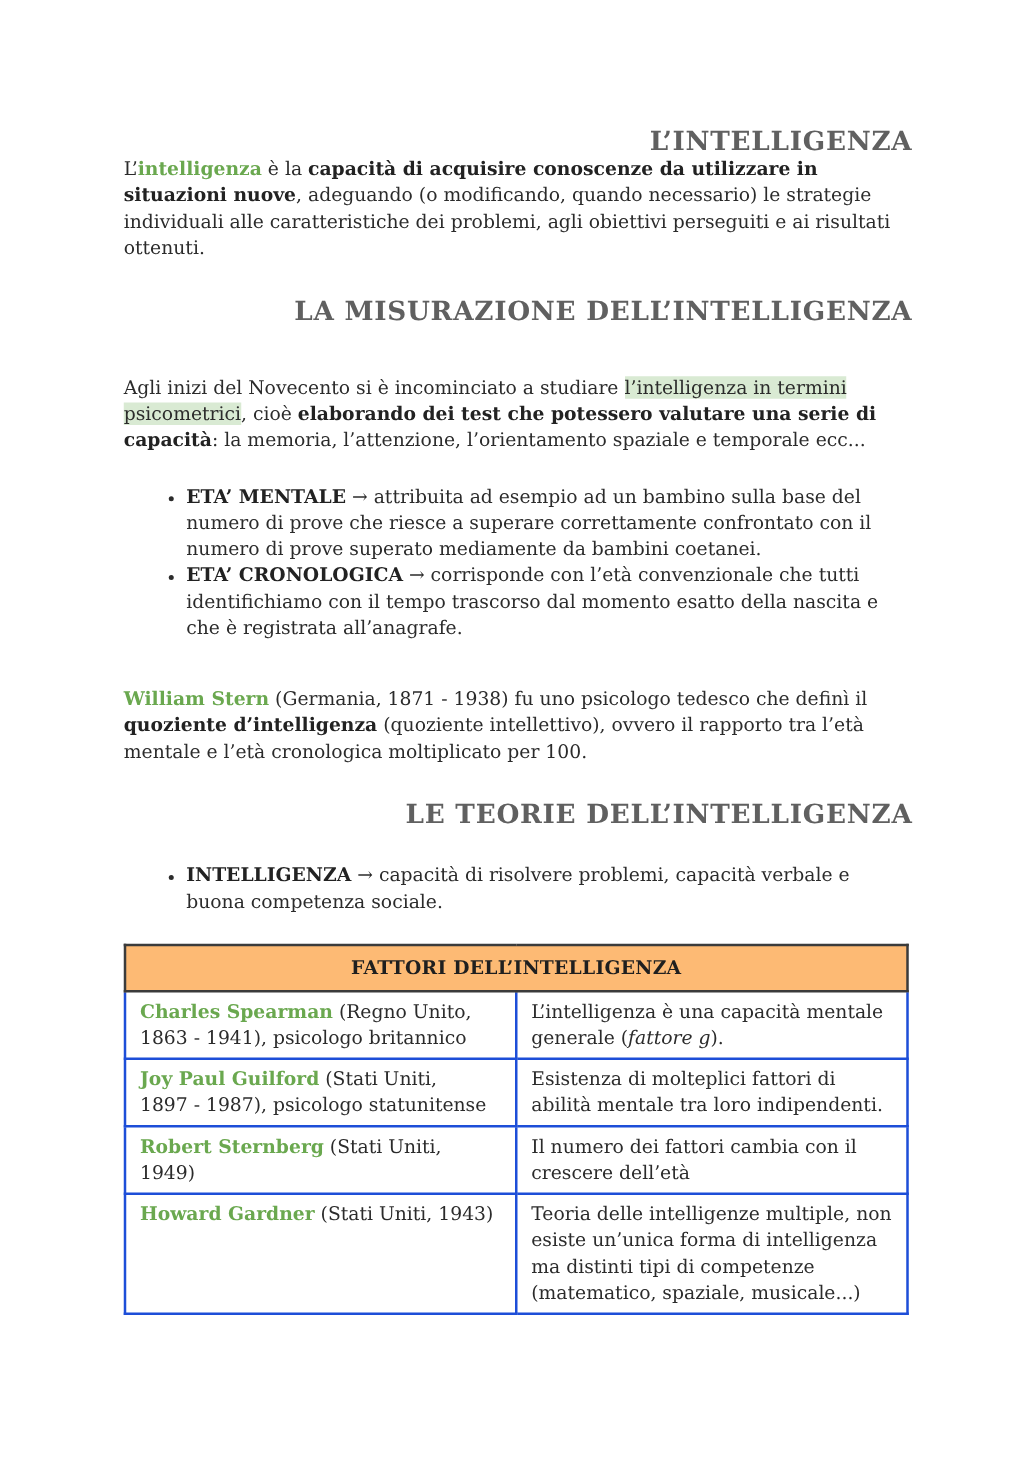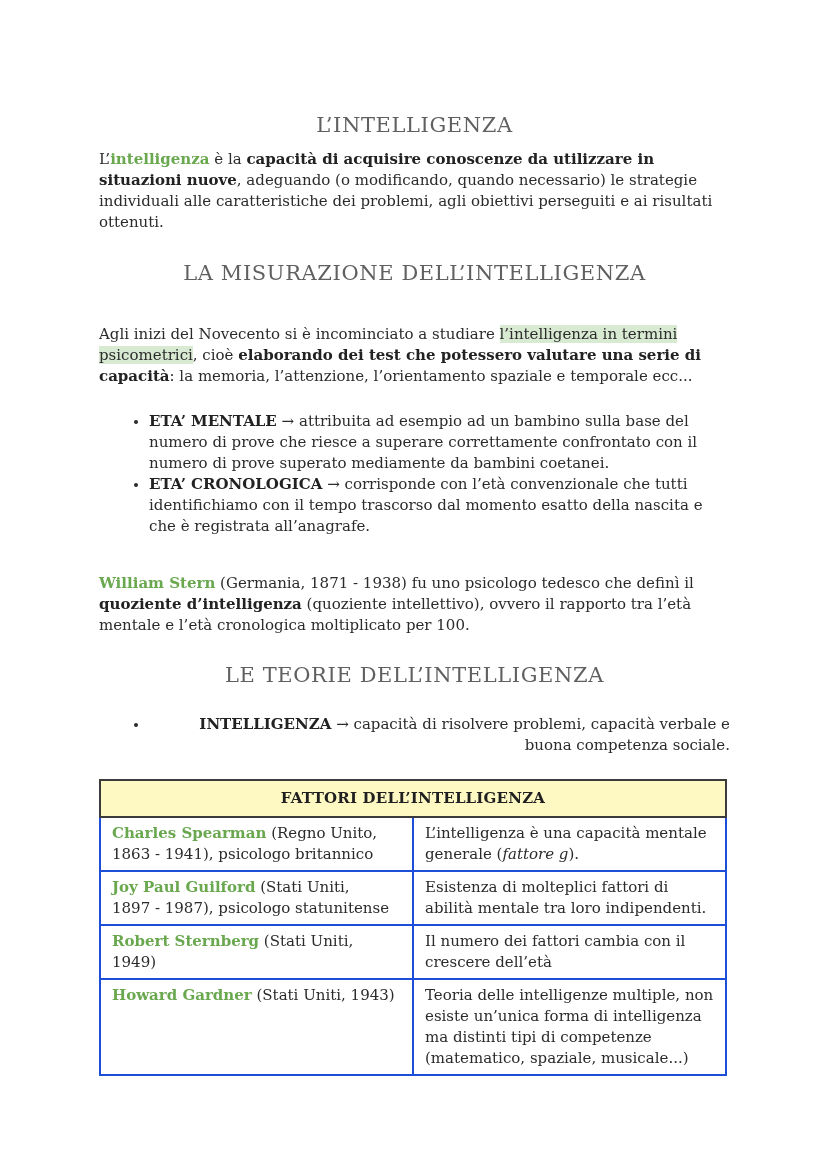--- a/index.html
+++ b/index.html
@@ -4,43 +4,43 @@
 <style>
   html,body{margin:0;padding:0;}
   body{
     width:828px;height:1169px;background:#ffffff;
     font-family:"DejaVu Serif", serif;
     color:#2b2b2b;
     overflow:hidden;
   }
   .page{box-sizing:border-box;width:828px;height:1169px;padding:101px 98px 0 99px;}
   .doc-heading{
-    font-size:21px;line-height:24px;font-weight:400;color:#606060;
-    text-align:center;letter-spacing:0.6px;margin:12px;
+    font-size:21px;line-height:24px;font-weight:700;color:#606060;
+    text-align:right;letter-spacing:0.6px;margin:0;
   }
   .h2-misurazione{margin-top:28px;}
   .h2-teorie{margin-top:27px;}
   p{font-size:15px;line-height:21px;margin:0;}
   .p-intro{}
   .p-misurazione{margin-top:39px;}
   .p-stern{margin-top:36px;}
   b,strong,.bold{font-weight:700;color:#222222;}
   .green{color:#6aa84f;font-weight:700;}
   .hl{background:#d9ead3;}
   ul{margin:24px 0 0 0;padding-left:50px;}
-  ul.second{margin-top:27px;text-align:right;}
+  ul.second{margin-top:27px;}
   li{font-size:15px;line-height:21px;color:#2b2b2b;}
   li::marker{font-size:13px;}
   .arrow{font-weight:400;color:#2b2b2b;}
   table.factors{
     margin-top:23px;border-collapse:collapse;width:628px;
     font-size:15px;line-height:21px;table-layout:fixed;
   }
   table.factors th{
-    background:#fef9c3;border:2px solid #3b3b3b;
+    background:#fdba74;border:2px solid #3b3b3b;
     font-weight:700;color:#1f1f1f;text-align:center;
     padding:7px 6px;font-size:15px;letter-spacing:0.2px;
   }
   table.factors td{
     border:2px solid #1d4ed8;vertical-align:top;
     padding:5px 11px;
   }
   td.col-author{width:292px;}
   td.col-desc{width:291px;}
   .italic{font-style:italic;}

